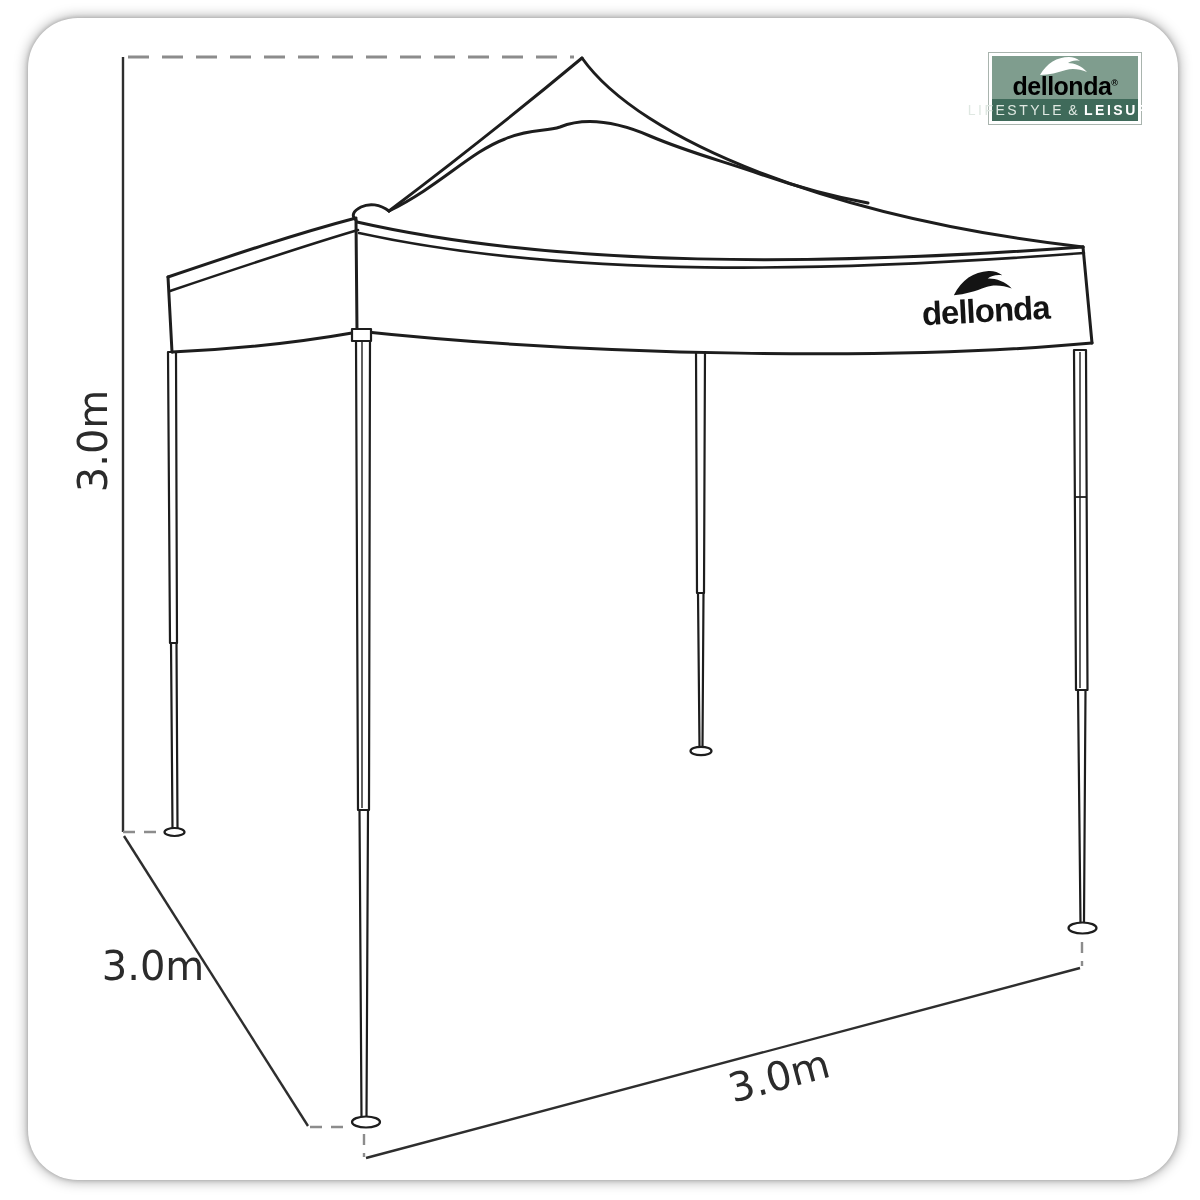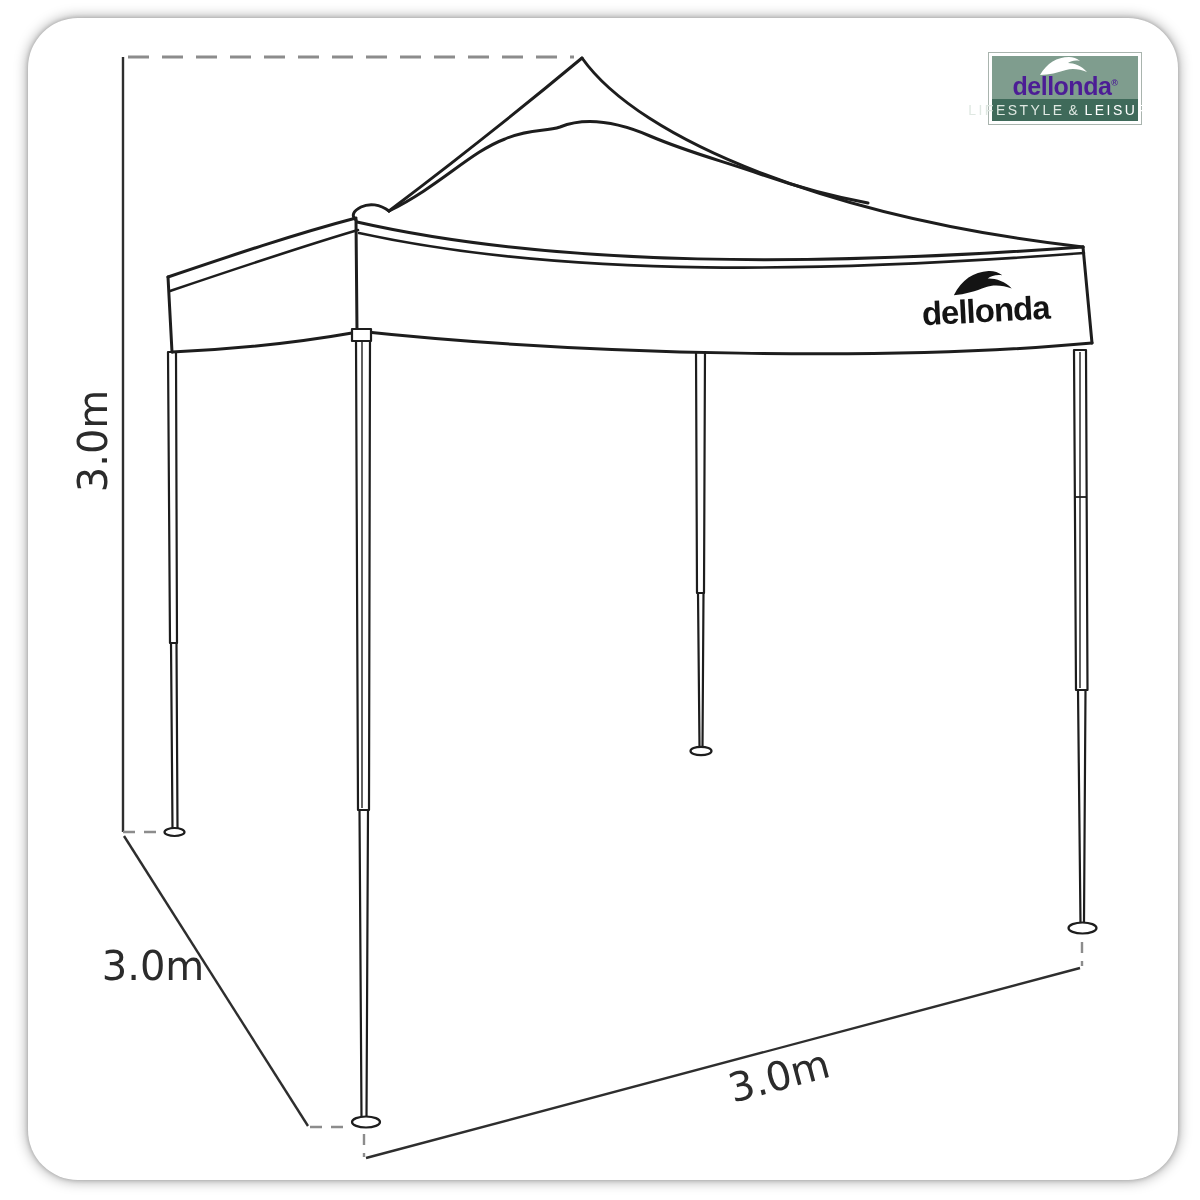--- a/index.html
+++ b/index.html
@@ -21,25 +21,25 @@
                transform:rotate(-3deg);color:#141414;}
   .canopy-logo .wave{display:block;margin:0 auto -2px auto;}
   .canopy-logo .word{font-weight:bold;font-size:33px;letter-spacing:-1px;line-height:1;}
 
   
   .badge{position:absolute;left:988px;top:52px;width:154px;height:73px;background:#ffffff;
          border:1px solid #a9b4ae;box-sizing:border-box;padding:3px;}
   .badge-inner{width:100%;height:100%;background:#7f9d8e;display:flex;flex-direction:column;}
   .badge-top{flex:1;display:flex;flex-direction:column;align-items:center;justify-content:center;}
   .badge-top .wave{margin-bottom:-3px;}
-  .badge-word{color:#4c1d95;font-weight:bold;font-size:25px;letter-spacing:-0.5px;line-height:1;}
+  .badge-word{color:#000000;font-weight:bold;font-size:25px;letter-spacing:-0.5px;line-height:1;}
   .badge-reg{font-size:9px;vertical-align:super;font-weight:bold;}
   .badge-band{height:22px;background:#3f6a5a;display:flex;align-items:center;justify-content:center;
               font-size:14px;letter-spacing:2.5px;color:#dfe8e2;white-space:nowrap;}
-  .badge-band .strong{font-weight:normal;color:#ffffff;text-align:center;}
+  .badge-band .strong{font-weight:bold;color:#ffffff;text-align:center;}
   .badge-band .amp{margin:0 4px;}
 </style>
 </head>
 <body>
 
 <div class="stage">
   <div class="card"></div>
 
   <svg class="diagram-svg" viewBox="0 0 1200 1200" xmlns="http://www.w3.org/2000/svg">
 

